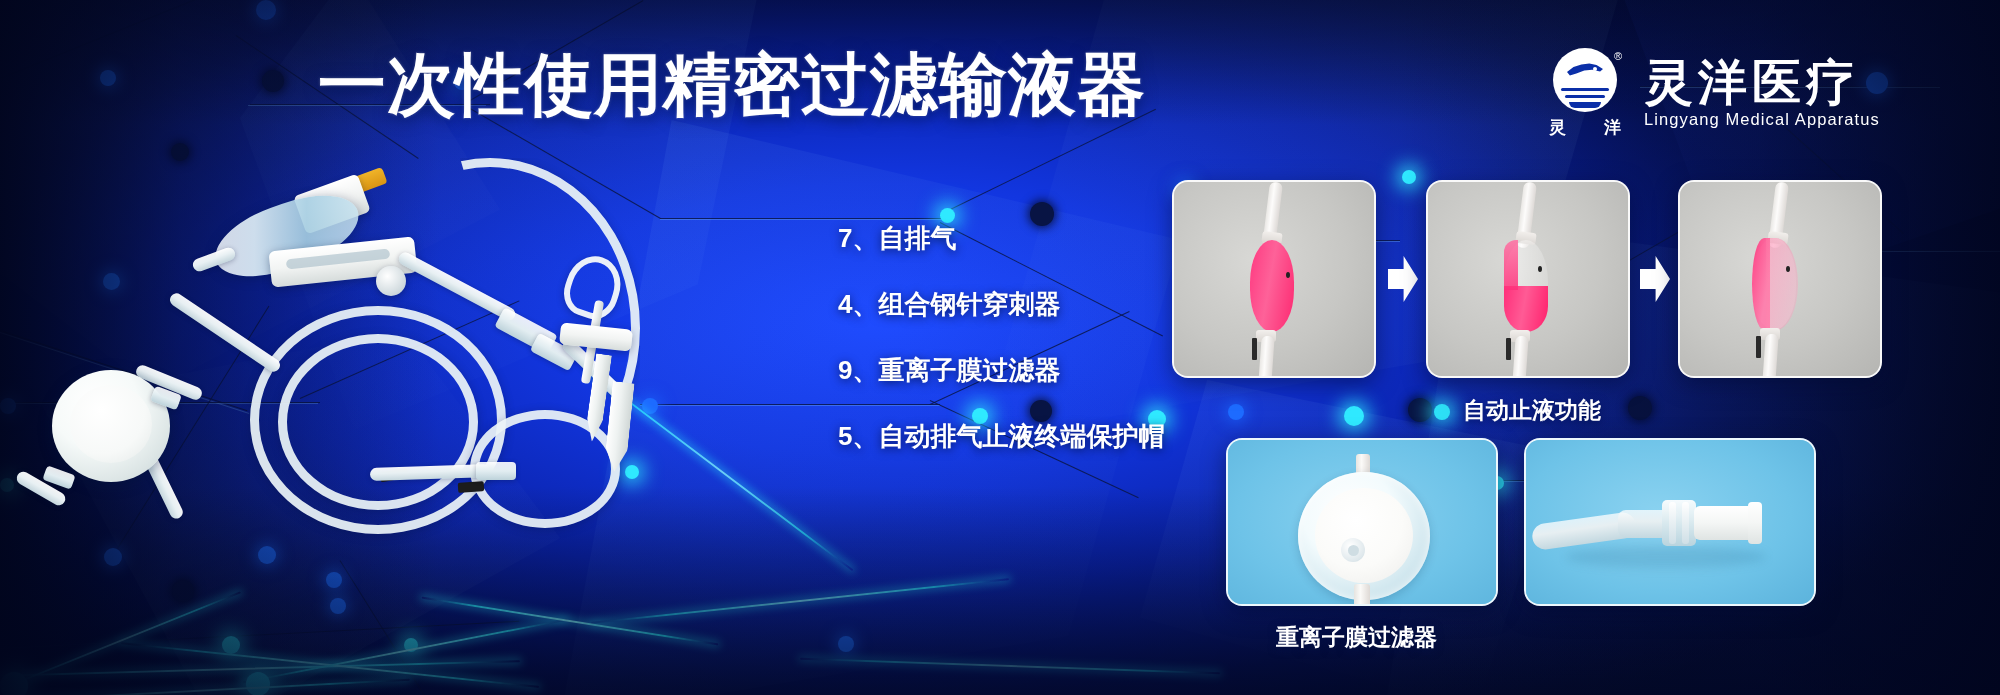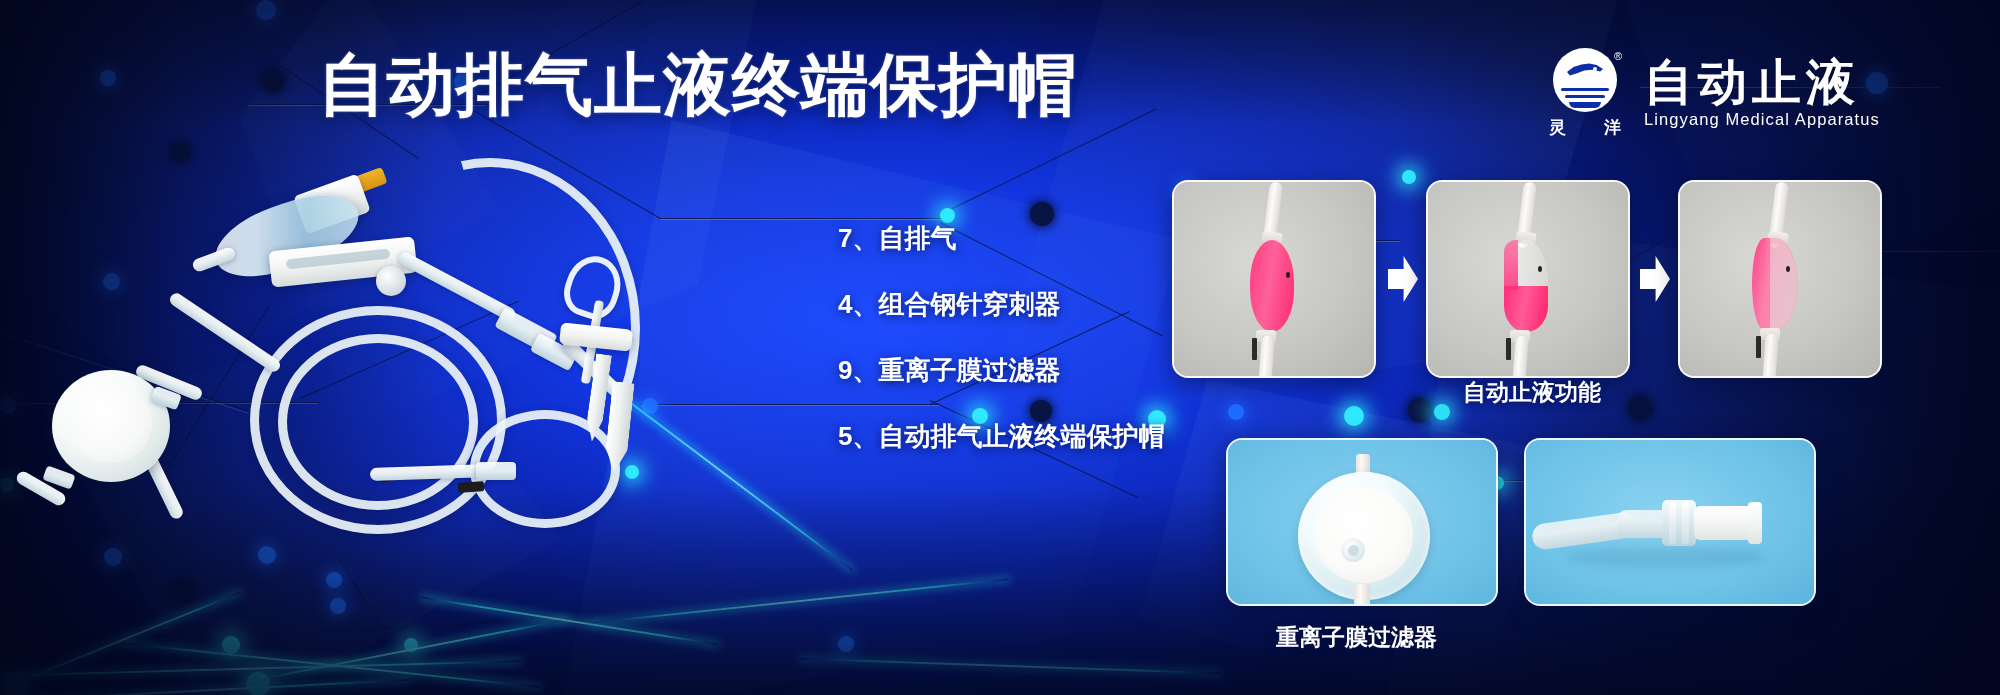--- a/index.html
+++ b/index.html
@@ -312,39 +312,39 @@
     <div class="h-roller" style="left:520px;top:156px;width:72px;height:22px;transform:rotate(6deg);"></div>
     <div class="h-spike" style="left:550px;top:184px;height:88px;transform:rotate(8deg);"></div>
     <div class="h-spike" style="left:568px;top:212px;width:22px;height:90px;transform:rotate(6deg);"></div>
 
     <div class="h-black" style="left:340px;top:300px;width:28px;height:10px;transform:rotate(-10deg);"></div>
     <div class="h-black" style="left:418px;top:312px;width:26px;height:10px;transform:rotate(-4deg);"></div>
     <div class="h-seg" style="left:330px;top:296px;width:120px;transform:rotate(-2deg);"></div>
     <div class="h-connector" style="left:436px;top:292px;width:40px;height:18px;"></div>
   </div>
 
-  <div class="title">自动排气止液终端保护帽</div>
+  <div class="title">一次性使用精密过滤输液器</div>
 
   <div class="logo">
     <div class="logo-mark">
       <div class="logo-circle">
         <div class="lc-bird"></div>
         <div class="lc-bird-eye"></div>
         <div class="lc-wave" style="top:40px;"></div>
         <div class="lc-wave" style="top:47px;left:12px;right:12px;"></div>
         <div class="lc-wave" style="top:54px;left:16px;right:16px;height:6px;border-radius:0 0 20px 20px;"></div>
       </div>
       <div class="logo-reg">®</div>
       <div class="logo-mark-sub">
         <span>灵</span>
         <span>洋</span>
       </div>
     </div>
     <div class="logo-text">
-      <div class="logo-cn">自动止液</div>
+      <div class="logo-cn">灵洋医疗</div>
       <div class="logo-en">Lingyang Medical Apparatus</div>
     </div>
   </div>
 
   <div class="features">
     <div class="feature">7、自排气</div>
     <div class="feature">4、组合钢针穿刺器</div>
     <div class="feature">9、重离子膜过滤器</div>
     <div class="feature">5、自动排气止液终端保护帽</div>
   </div>
@@ -384,21 +384,21 @@
     <div class="dc-collar" style="left:88px;top:50px;transform:rotate(7deg);"></div>
     <div class="dc-body" style="left:72px;top:56px;"></div>
     <div class="dc-fluid" style="left:72px;top:56px;width:18px;height:92px;background:linear-gradient(100deg,#ff2f7a,#ff77a8 70%);opacity:.9;border-radius:12px 0 0 12px/50% 0 0 50%;"></div>
     <div class="dc-fluid" style="left:86px;top:56px;width:32px;height:92px;background:linear-gradient(100deg,rgba(255,120,165,.5),rgba(255,170,200,.35));border-radius:0 22px 22px 0/0 46px 46px 0;"></div>
     <div class="dc-dot" style="left:106px;top:84px;"></div>
     <div class="dc-collar" style="left:80px;top:146px;"></div>
     <div class="dc-clip" style="left:76px;top:154px;"></div>
     <div class="dc-tube" style="left:84px;top:152px;height:50px;transform:rotate(4deg);"></div>
   </div>
 
-  <div class="caption" style="left:1463px;top:377px;">自动止液功能</div>
+  <div class="caption" style="left:1463px;top:395px;">自动止液功能</div>
 
   <div class="panel lblue" style="left:1226px;top:438px;width:272px;height:168px;">
     <div style="position:absolute;inset:0;background:radial-gradient(ellipse at 48% 46%,#86d0ef 0%,#6ec3e8 60%,#5fb6de 100%);"></div>
     <div class="filt-port" style="left:128px;top:14px;width:14px;height:34px;"></div>
     <div class="filt-outer" style="left:70px;top:32px;"></div>
     <div class="filt-inner" style="left:87px;top:48px;"></div>
     <div class="filt-nub" style="left:113px;top:98px;"></div>
     <div class="filt-nub2" style="left:120px;top:105px;"></div>
     <div class="filt-port" style="left:126px;top:144px;width:16px;height:24px;"></div>
   </div>

